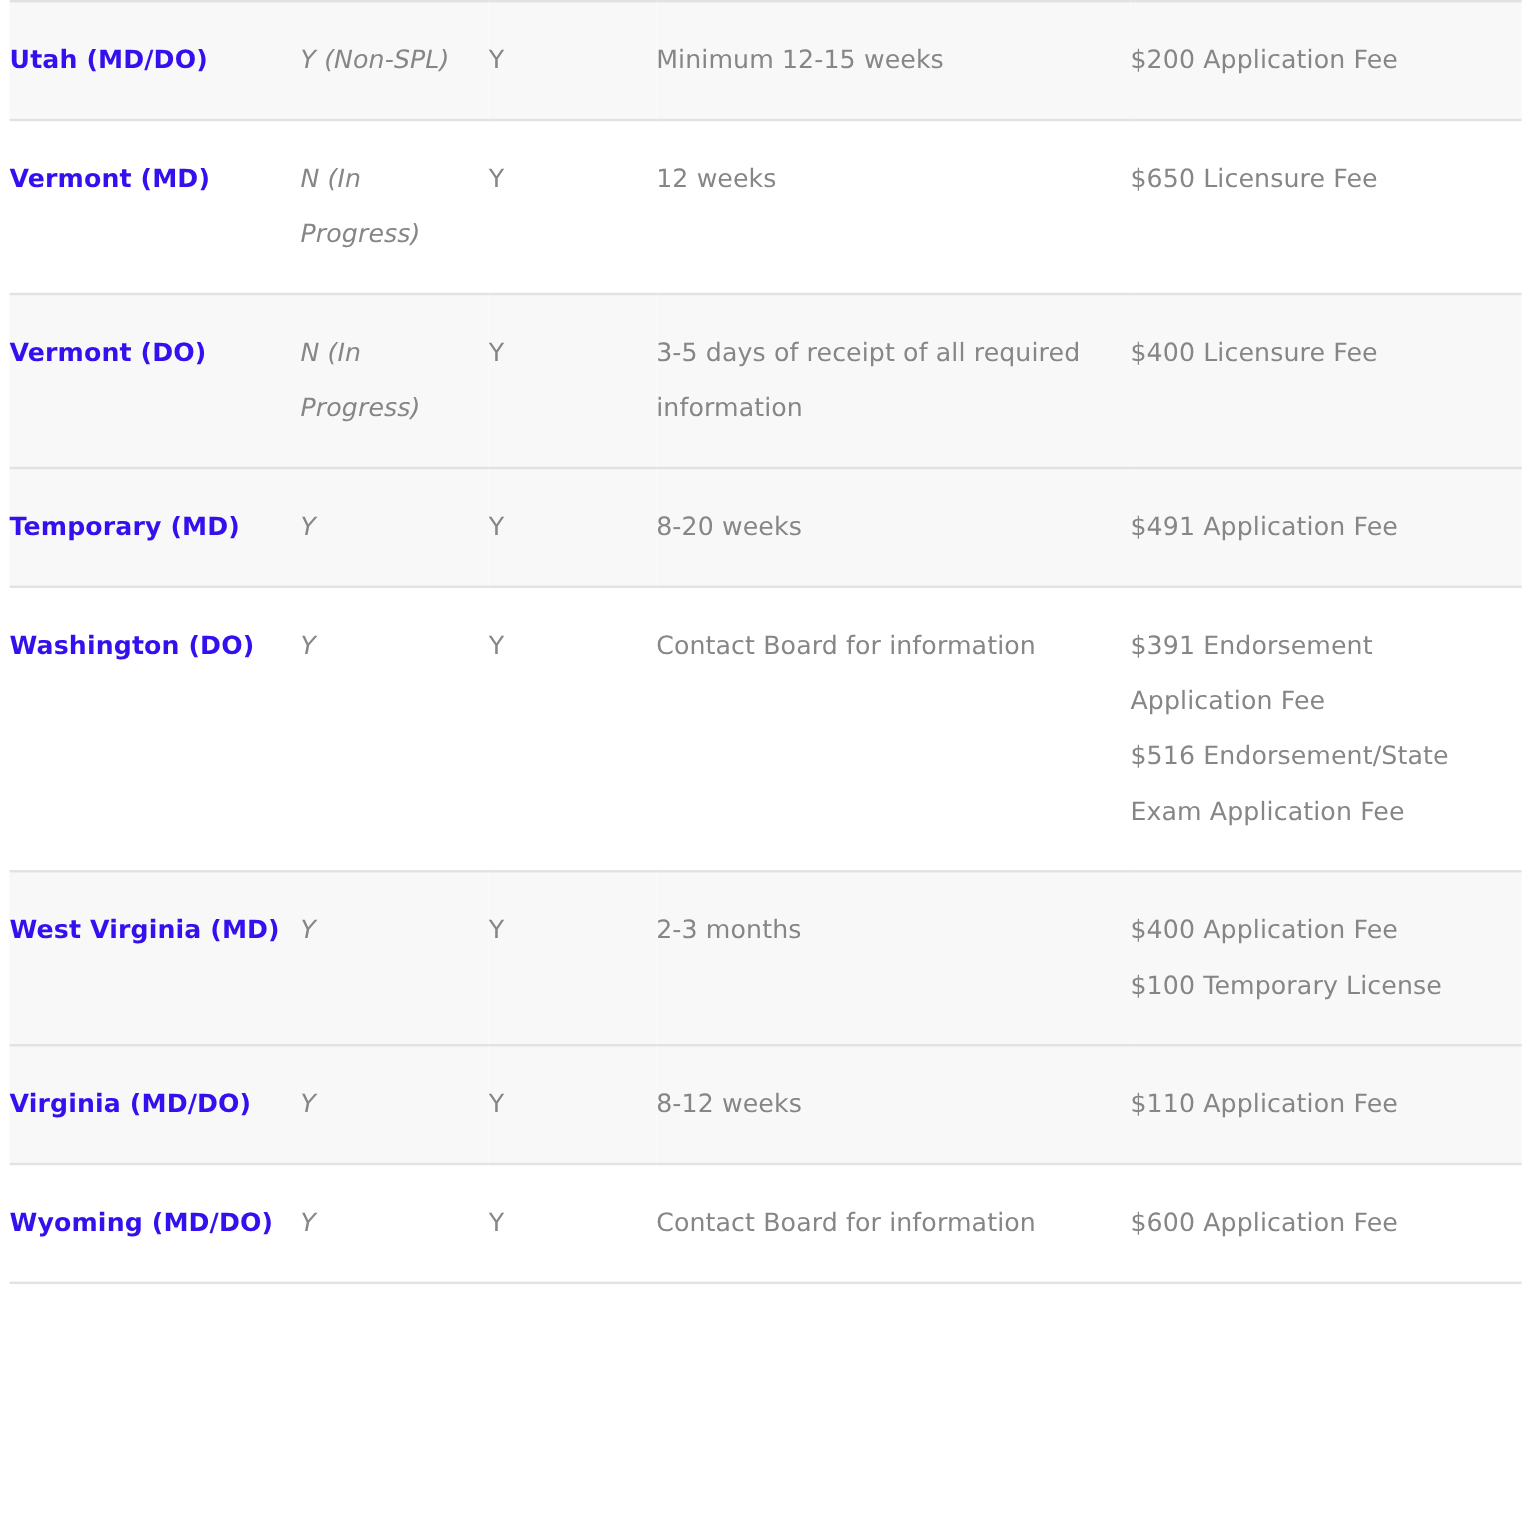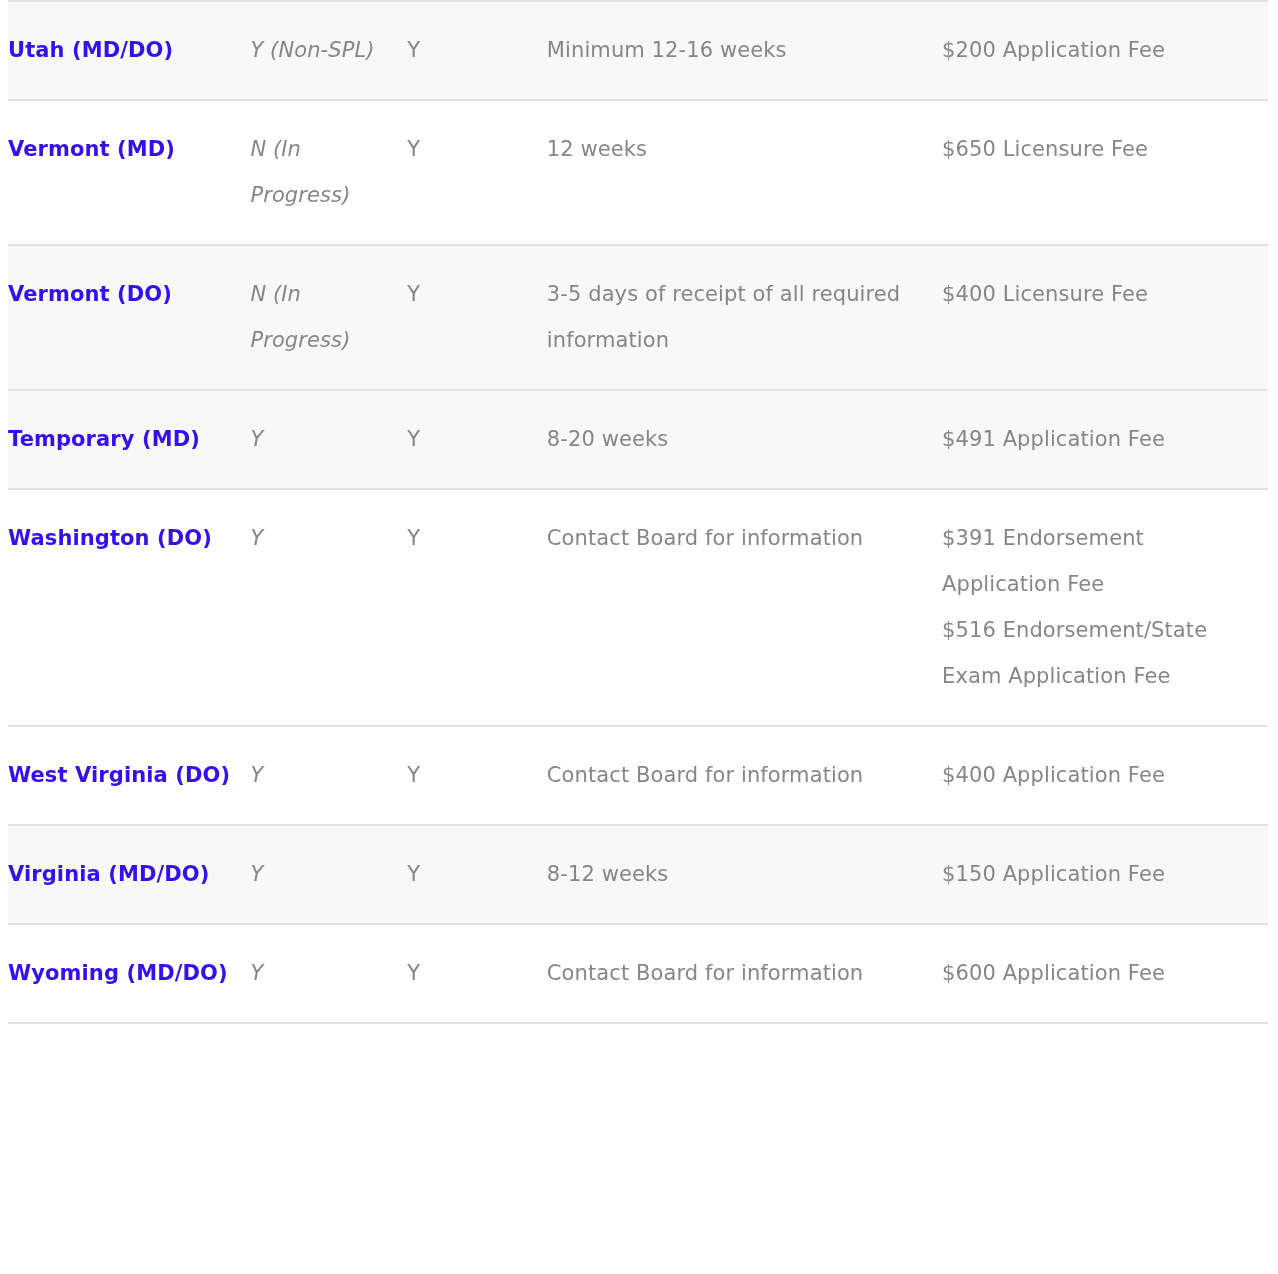--- a/index.html
+++ b/index.html
@@ -70,21 +70,21 @@
 </head>
 <body>
 
 <div class="table-wrap">
   <table class="licensure-table">
     <tbody>
         <tr class="row shaded">
           <td class="col-state"><a class="state-link">Utah (MD/DO)</a></td>
           <td class="col-c2"><span>Y (Non-SPL)</span></td>
           <td class="col-c3"><span>Y</span></td>
-          <td class="col-c4"><span>Minimum 12-16 weeks</span></td>
+          <td class="col-c4"><span>Minimum 12-15 weeks</span></td>
           <td class="col-c5">
             <span class="fee-line">$200 Application Fee</span>
           </td>
         </tr>
         <tr class="row plain">
           <td class="col-state"><a class="state-link">Vermont (MD)</a></td>
           <td class="col-c2"><span>N (In Progress)</span></td>
           <td class="col-c3"><span>Y</span></td>
           <td class="col-c4"><span>12 weeks</span></td>
           <td class="col-c5">
@@ -112,36 +112,37 @@
         <tr class="row plain">
           <td class="col-state"><a class="state-link">Washington (DO)</a></td>
           <td class="col-c2"><span>Y</span></td>
           <td class="col-c3"><span>Y</span></td>
           <td class="col-c4"><span>Contact Board for information</span></td>
           <td class="col-c5">
             <span class="fee-line">$391 Endorsement Application Fee</span>
             <span class="fee-line">$516 Endorsement/State Exam Application Fee</span>
           </td>
         </tr>
-        <tr class="row plain">
-          <td class="col-state"><a class="state-link">West Virginia (DO)</a></td>
+        <tr class="row shaded">
+          <td class="col-state"><a class="state-link">West Virginia (MD)</a></td>
           <td class="col-c2"><span>Y</span></td>
           <td class="col-c3"><span>Y</span></td>
-          <td class="col-c4"><span>Contact Board for information</span></td>
+          <td class="col-c4"><span>2-3 months</span></td>
           <td class="col-c5">
             <span class="fee-line">$400 Application Fee</span>
+            <span class="fee-line">$100 Temporary License</span>
           </td>
         </tr>
         <tr class="row shaded">
           <td class="col-state"><a class="state-link">Virginia (MD/DO)</a></td>
           <td class="col-c2"><span>Y</span></td>
           <td class="col-c3"><span>Y</span></td>
           <td class="col-c4"><span>8-12 weeks</span></td>
           <td class="col-c5">
-            <span class="fee-line">$150 Application Fee</span>
+            <span class="fee-line">$110 Application Fee</span>
           </td>
         </tr>
         <tr class="row plain">
           <td class="col-state"><a class="state-link">Wyoming (MD/DO)</a></td>
           <td class="col-c2"><span>Y</span></td>
           <td class="col-c3"><span>Y</span></td>
           <td class="col-c4"><span>Contact Board for information</span></td>
           <td class="col-c5">
             <span class="fee-line">$600 Application Fee</span>
           </td>

